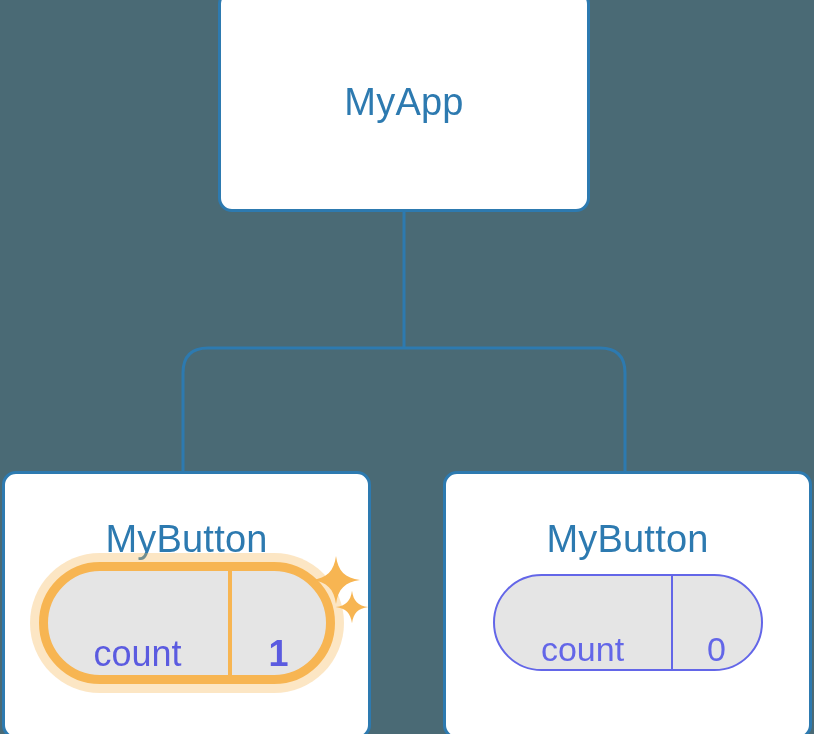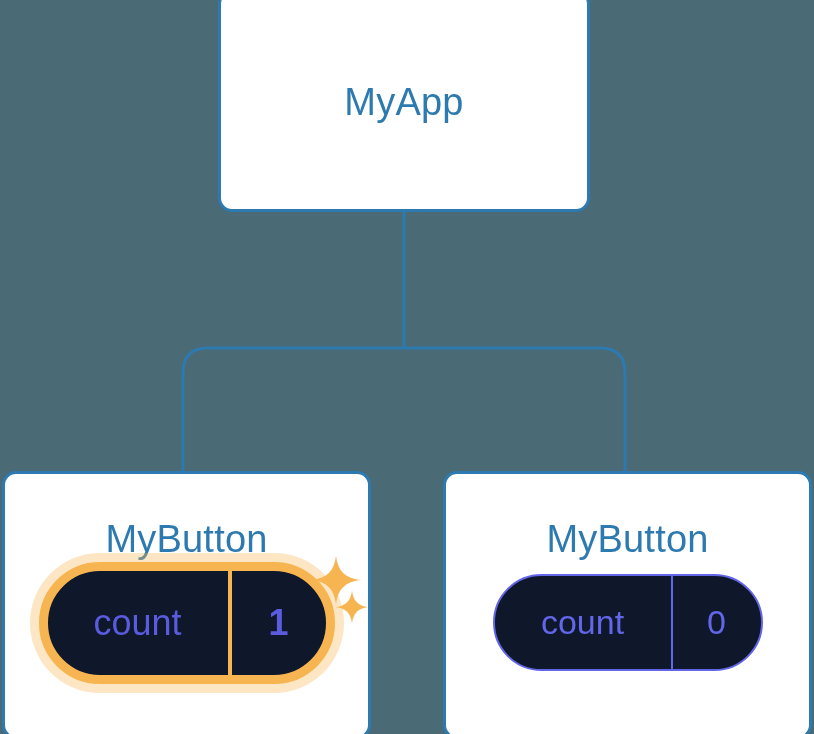--- a/index.html
+++ b/index.html
@@ -74,22 +74,22 @@
   
   .pill-wrap {
     position: absolute;
     top: 100px;
     left: 50%;
     transform: translateX(-50%);
   }
   .pill {
     position: relative;
     display: flex;
-    align-items: center;
-    background: #0f172a;
+    align-items: flex-end;
+    background: #e5e5e5;
     box-sizing: border-box;
   }
   .pill-plain {
     width: 270px;
     height: 97px;
     border: 2px solid #6366e8;
     border-radius: 49px;
   }
   .pill-plain .pill-key,
   .pill-plain .pill-val {

